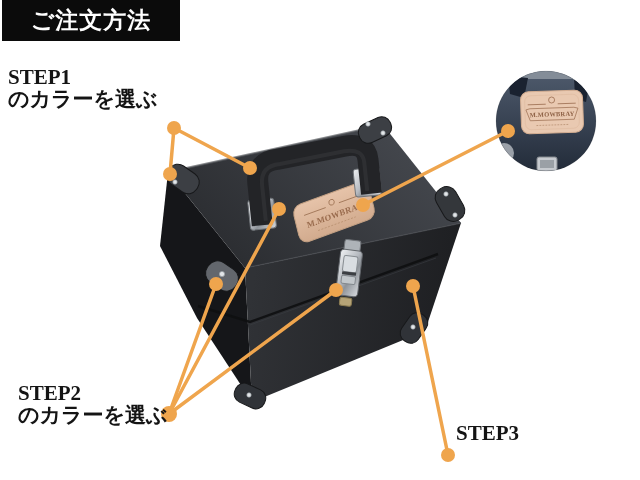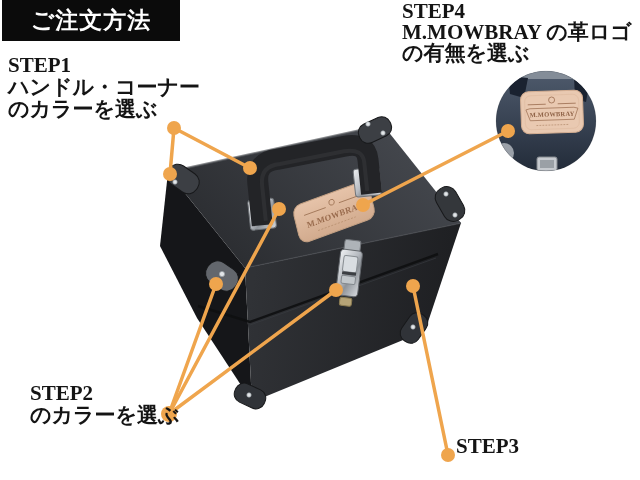--- a/index.html
+++ b/index.html
@@ -7,23 +7,23 @@
     position:relative;width:640px;height:480px;background:#ffffff;overflow:hidden;
     font-family:"Liberation Serif","DejaVu Serif",serif;
   }
   .title-badge{
     position:absolute;left:2px;top:0;width:178px;height:41px;
     background:#0b0b0b;color:#ffffff;display:flex;align-items:center;justify-content:center;
     font-size:23px;font-weight:bold;letter-spacing:1px;
   }
   .step-label{position:absolute;color:#141414;font-weight:bold;font-size:21px;line-height:22px;white-space:nowrap;}
   .step-label .heading{font-size:21px;}
-  #step1{left:8px;top:54px;}
-  #step2{left:30px;top:382px;}
-  #step3{left:456px;top:422px;margin-top:13px;}
+  #step1{left:8px;top:66px;}
+  #step2{left:18px;top:382px;}
+  #step3{left:456px;top:422px;}
   #step4{left:402px;top:1px;line-height:21px;}
   svg{position:absolute;left:0;top:0;}
 </style>
 </head>
 <body>
 
 <div id="stage">
 
   <svg width="640" height="480" viewBox="0 0 640 480">
     <defs>
@@ -158,32 +158,26 @@
       <circle cx="413" cy="286" r="7"></circle>
       <circle cx="363" cy="205" r="7"></circle>
       <circle cx="508" cy="131" r="7"></circle>
     </g>
   </svg>
 
   <div class="title-badge">ご注文方法</div>
 
   <div id="step1" class="step-label">
     <div class="heading">STEP1</div>
-    <div>ハンドル・コーナー</div>
     <div>のカラーを選ぶ</div>
   </div>
 
   <div id="step2" class="step-label">
     <div class="heading">STEP2</div>
     <div>のカラーを選ぶ</div>
   </div>
 
   <div id="step3" class="step-label">
     <div class="heading">STEP3</div>
   </div>
 
-  <div id="step4" class="step-label">
-    <div class="heading">STEP4</div>
-    <div>M.MOWBRAY の革ロゴ</div>
-    <div>の有無を選ぶ</div>
-  </div>
 
 </div>
 
 </body></html>

